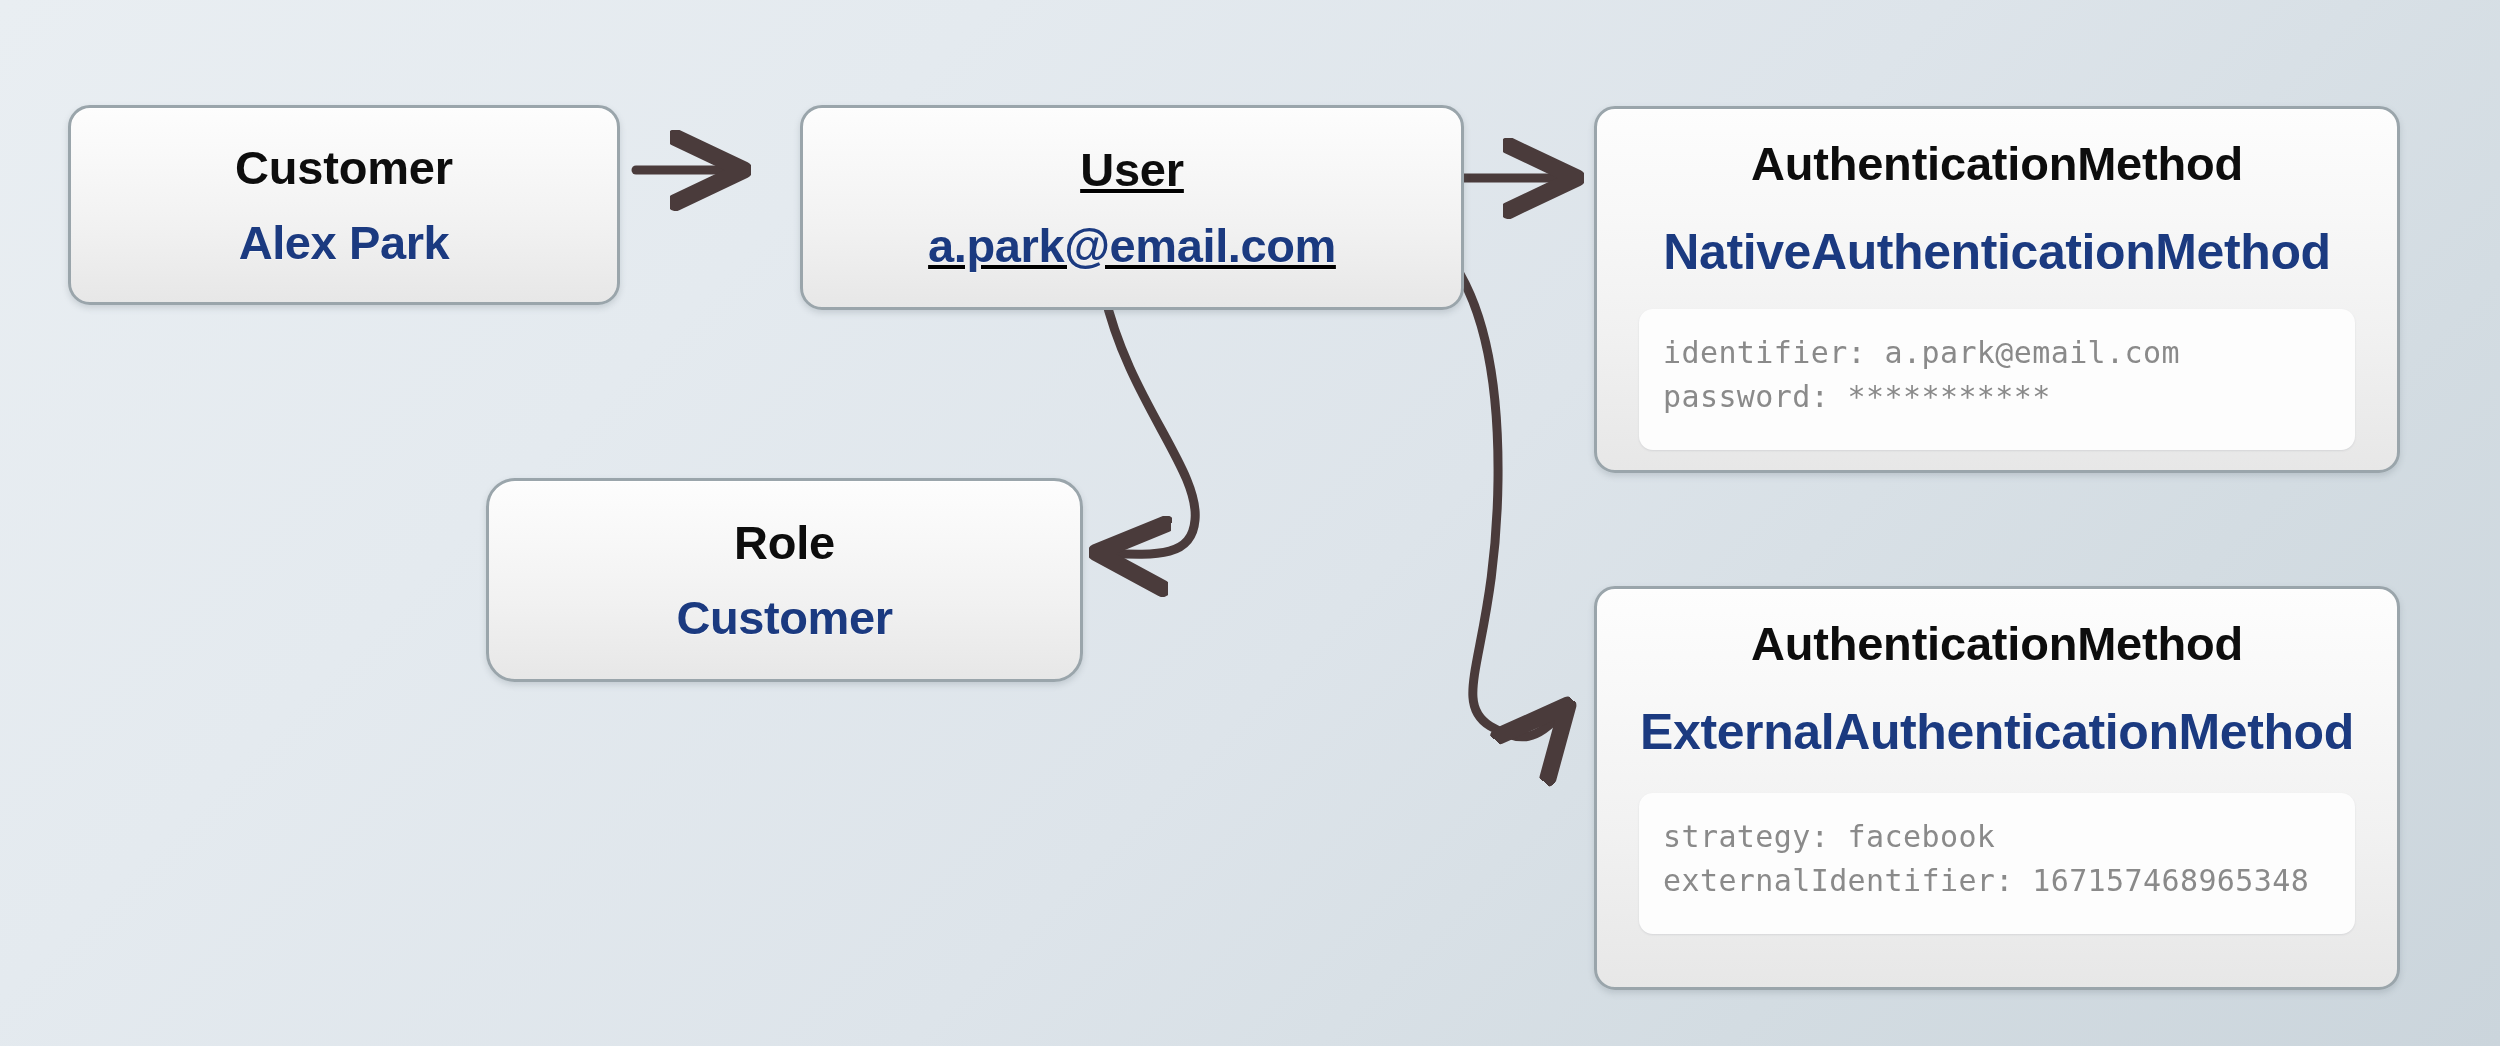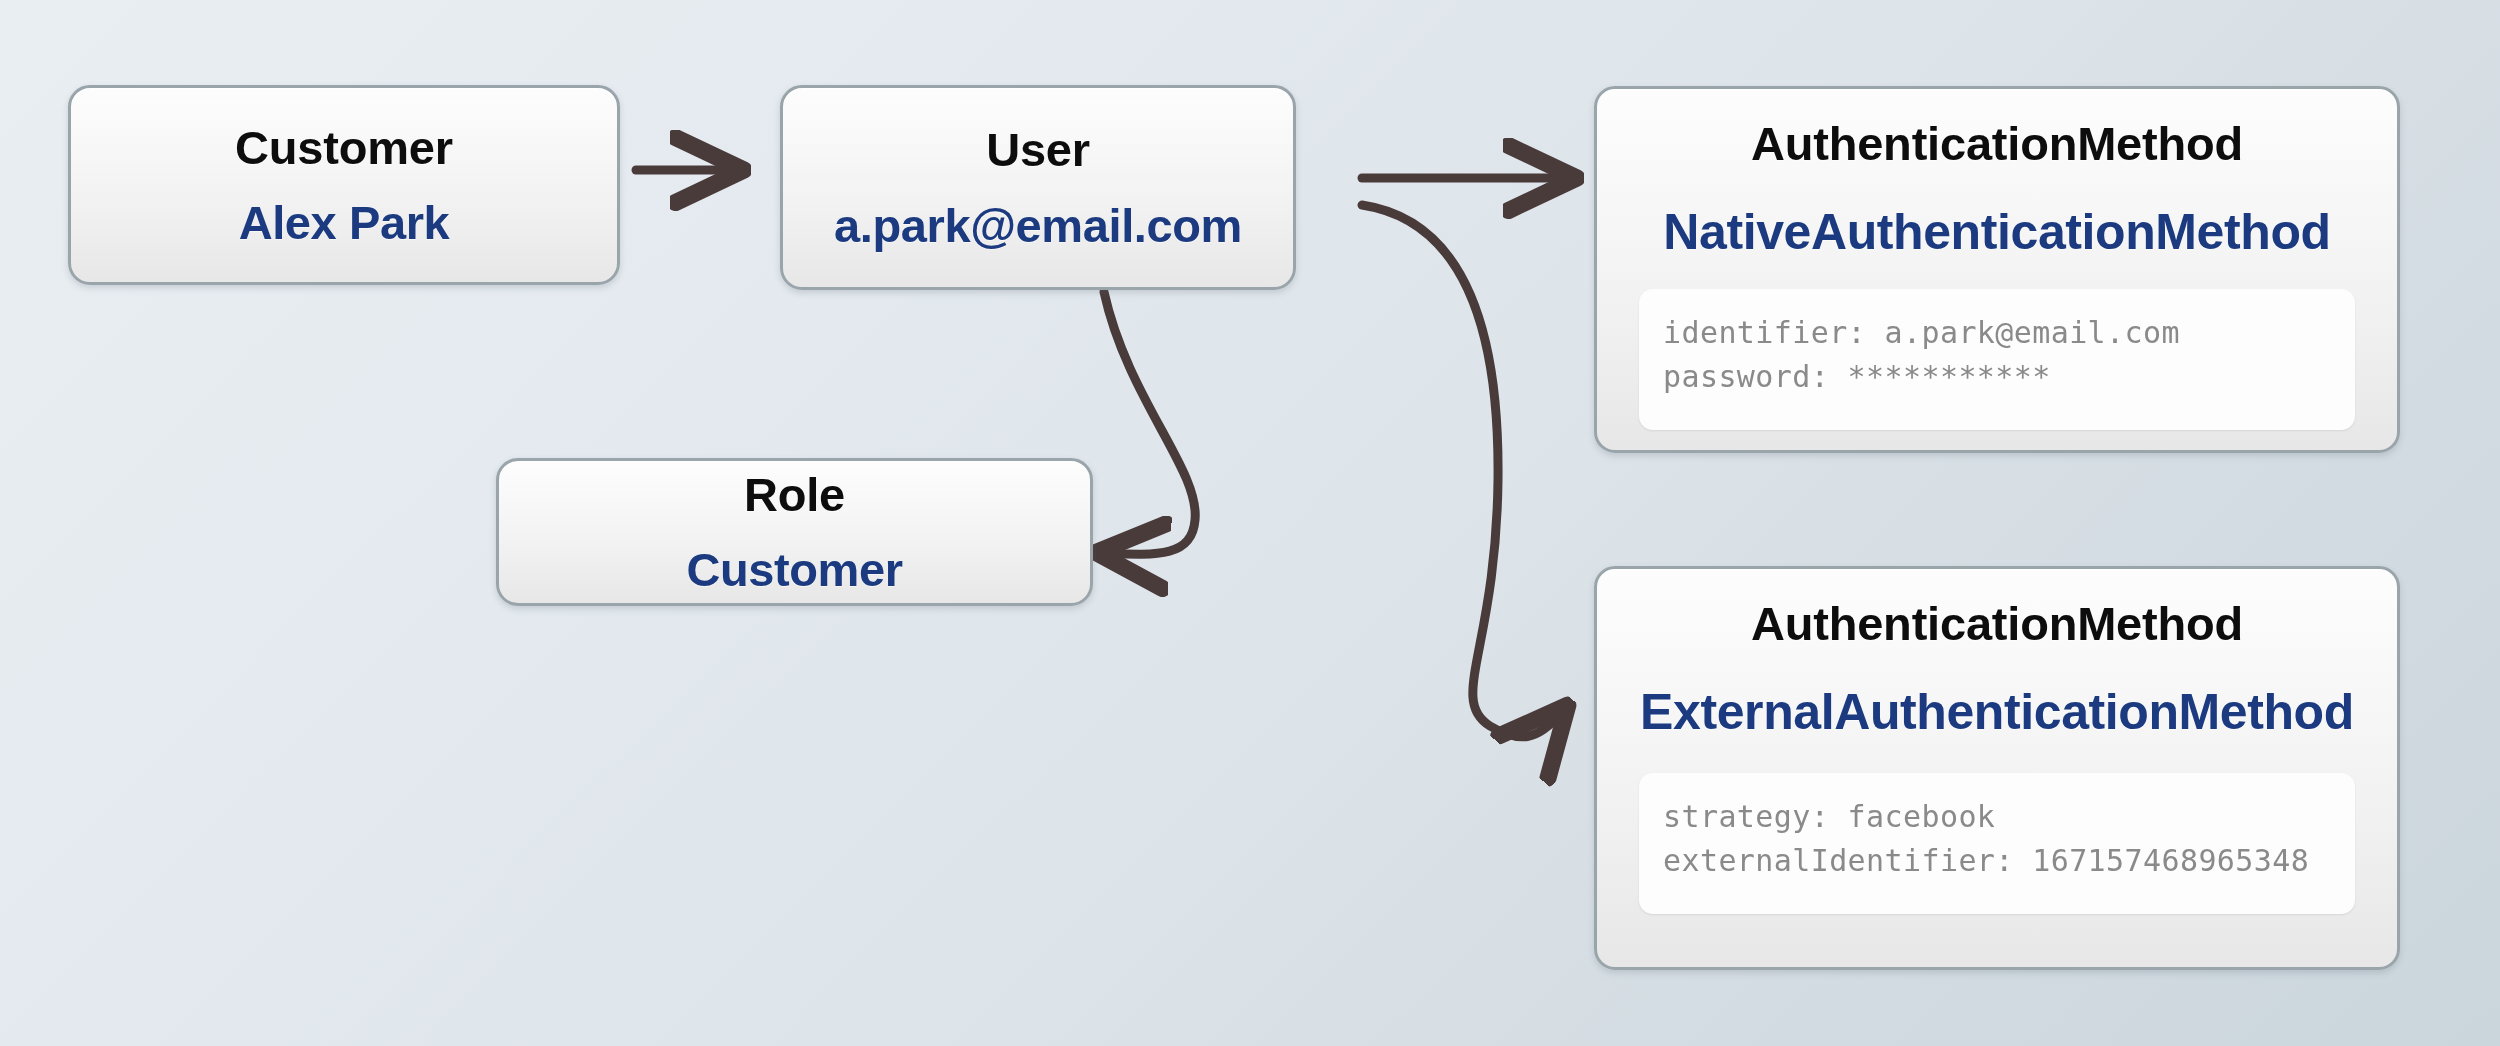--- a/index.html
+++ b/index.html
@@ -39,20 +39,21 @@
     position: absolute;
     box-sizing: border-box;
     border: 3px solid #9aa5ab;
     border-radius: 22px;
     background: linear-gradient(180deg, #fdfdfd 0%, #f8f8f8 28%, #f1f1f1 62%, #e7e7e7 100%);
     box-shadow: 0 3px 6px rgba(90,105,115,0.22), inset 0 1px 0 rgba(255,255,255,0.9);
     display: flex;
     flex-direction: column;
     align-items: center;
     overflow: hidden;
+    margin-top: 20px;
   }
 
   .node-title {
     font-weight: bold;
     color: #0d0d0d;
     text-align: center;
     letter-spacing: -0.2px;
     white-space: nowrap;
     text-shadow: 0 1px 0 rgba(255,255,255,0.65);
   }
@@ -143,26 +144,26 @@
     <g>
       <path d="M 1362,205 C 1448,218 1500,300 1498,480 C 1496,650 1448,700 1490,726 C 1520,744 1538,740 1562,712" fill="none" stroke="#4a3b3b" stroke-width="9" stroke-linecap="round" marker-end="url(#arrowhead)"></path>
     </g>
   </svg>
 
   <div class="node simple" style="left:68px; top:85px; width:552px; height:200px;">
     <span class="node-title">Customer</span>
     <span class="node-subtitle">Alex Park</span>
   </div>
 
-  <div class="node simple" style="left:780px; top:85px; width:516px; height:205px;">
+  <div class="node simple" style="left:800px; top:85px; width:664px; height:205px;text-decoration:underline;">
     <span class="node-title">User</span>
     <span class="node-subtitle">a.park@email.com</span>
   </div>
 
-  <div class="node simple" style="left:496px; top:458px; width:597px; height:148px;">
+  <div class="node simple" style="left:486px; top:458px; width:597px; height:204px;border-radius:29px;">
     <span class="node-title">Role</span>
     <span class="node-subtitle">Customer</span>
   </div>
 
   <div class="node detailed" style="left:1594px; top:86px; width:806px; height:367px;">
     <span class="node-title">AuthenticationMethod</span>
     <span class="node-subtitle">NativeAuthenticationMethod</span>
     <div class="attr-panel" style="top:200px;">
       <div class="attr-line">identifier: a.park@email.com</div>
       <div class="attr-line">password: ***********</div>

